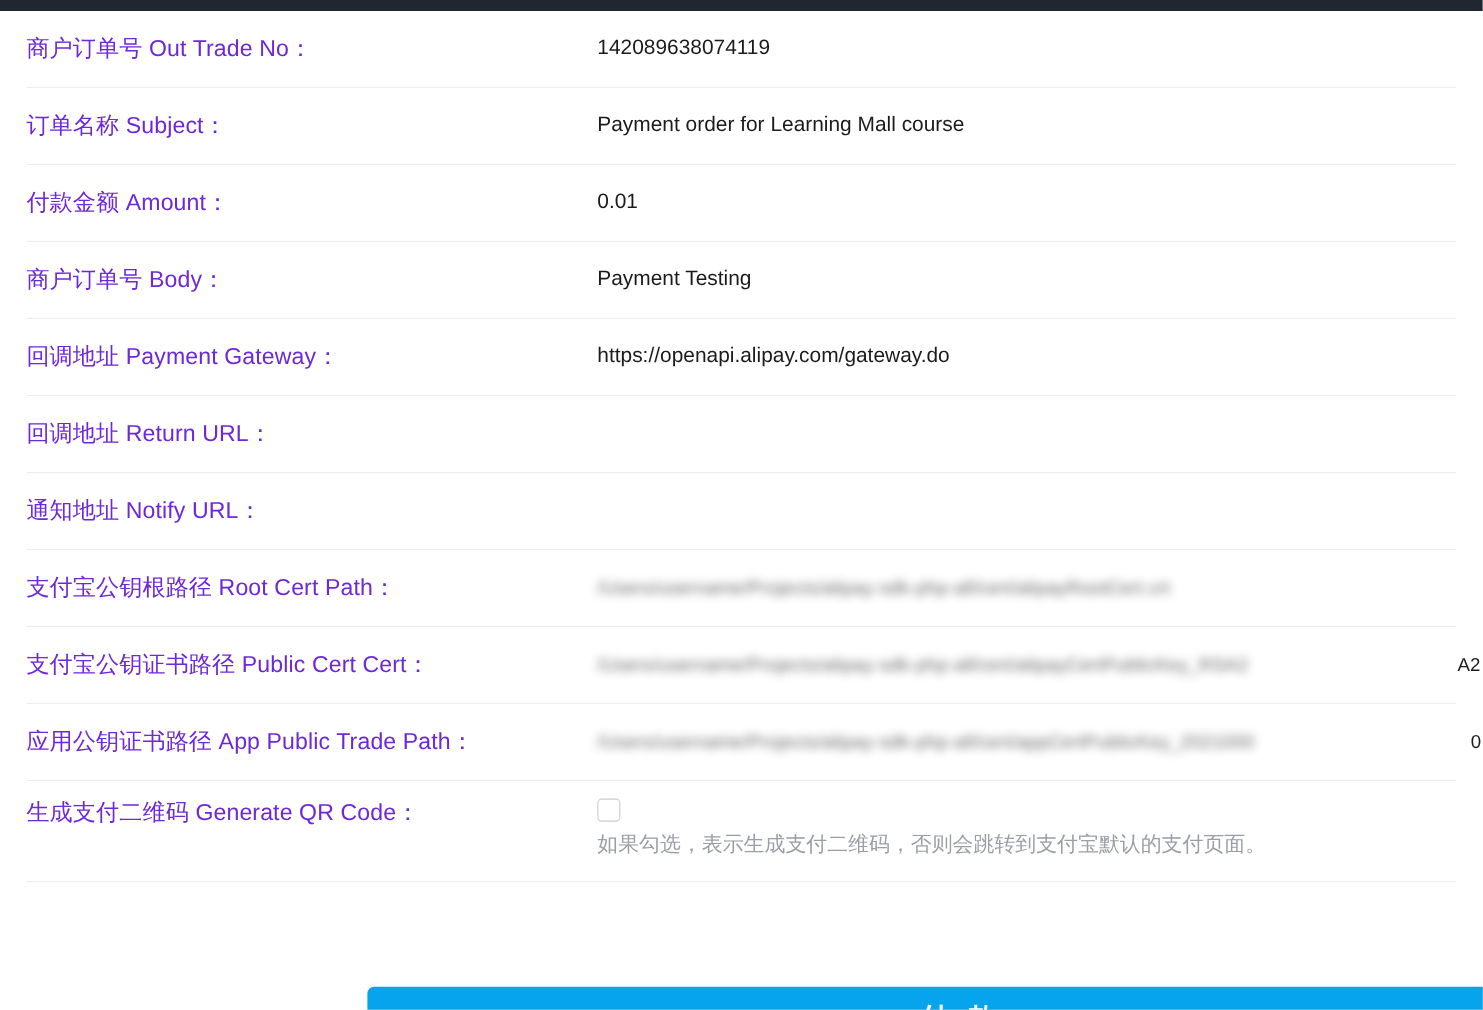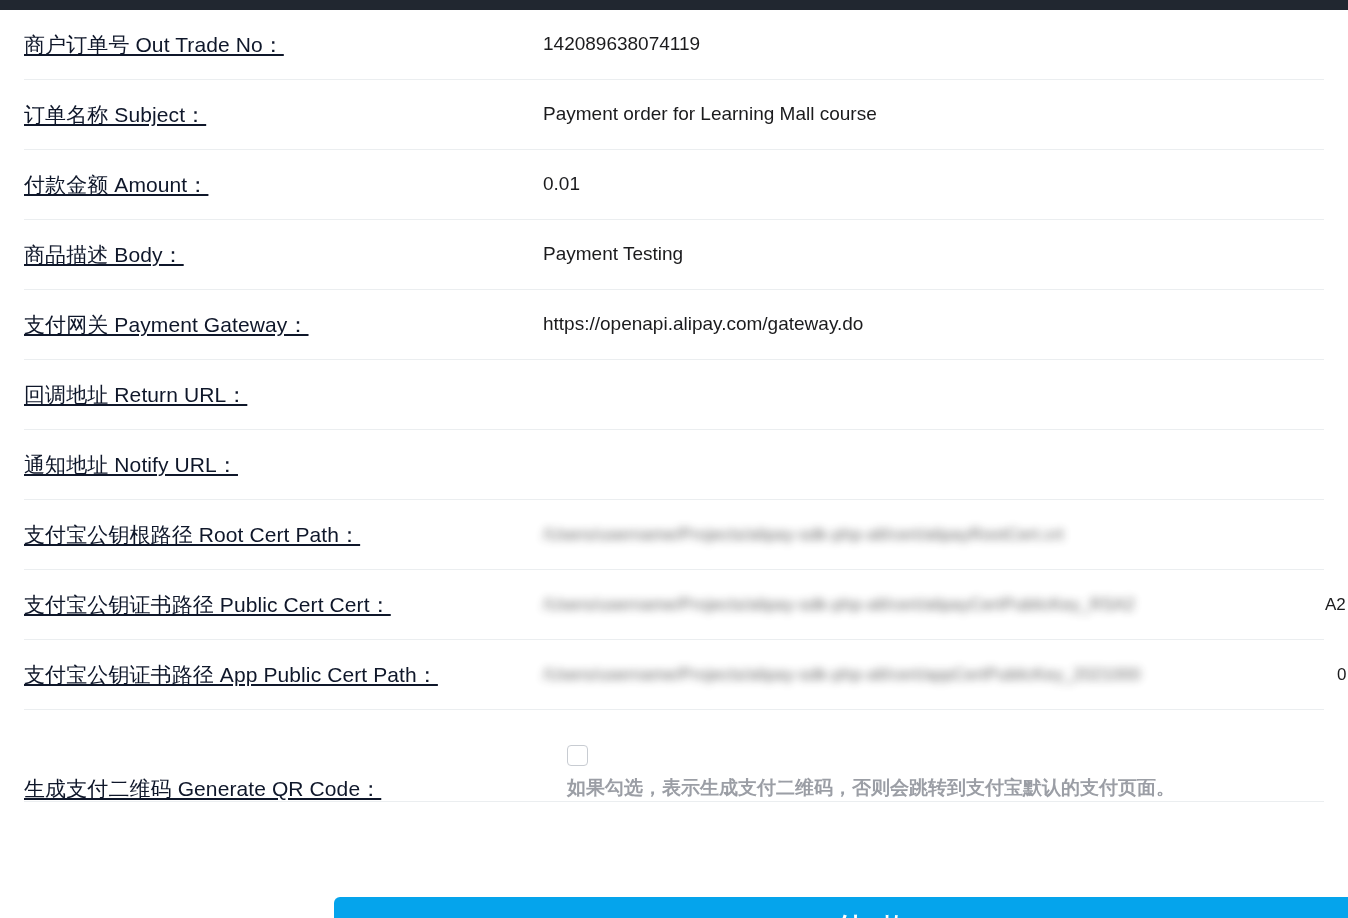--- a/index.html
+++ b/index.html
@@ -34,34 +34,32 @@
   .row {
     position: relative;
     display: flex;
     align-items: center;
     height: 70px;
     margin: 0 24px 0 24px;
     border-bottom: 1px solid #ebeef0;
   }
   .row.tall {
     height: 92px;
-    align-items: flex-end;
+    align-items: flex-start;
     padding-top: 16px;
-    gap: 24px;
   }
 
   .label {
     width: 519px;
     flex: 0 0 519px;
-    color: #0f172a;
+    color: #6d28d9;
     font-size: 21px;
     line-height: 1.2;
     letter-spacing: 0.1px;
     white-space: nowrap;
-    text-decoration: underline;
   }
 
   .value {
     flex: 1 1 auto;
     color: #1b1b1d;
     font-size: 19px;
     line-height: 1.3;
     white-space: nowrap;
     overflow: visible;
     position: relative;
@@ -114,21 +112,20 @@
     border-radius: 4px;
     background: #ffffff;
     display: block;
     cursor: pointer;
   }
   .cb-hint {
     color: #9b9ea5;
     font-size: 19px;
     line-height: 1.3;
     white-space: nowrap;
-    font-weight: bold;
   }
 
   
   .btn-area {
     position: absolute;
     left: 0; top: 897px;
     width: 1348px; height: 65px;
   }
   .pay-button {
     position: absolute;
@@ -166,26 +163,26 @@
       <div class="label">订单名称 Subject：</div>
       <div class="value">Payment order for Learning Mall course</div>
     </div>
 
     <div class="row">
       <div class="label">付款金额 Amount：</div>
       <div class="value">0.01</div>
     </div>
 
     <div class="row">
-      <div class="label">商品描述 Body：</div>
+      <div class="label">商户订单号 Body：</div>
       <div class="value">Payment Testing</div>
     </div>
 
     <div class="row">
-      <div class="label">支付网关 Payment Gateway：</div>
+      <div class="label">回调地址 Payment Gateway：</div>
       <div class="value">https://openapi.alipay.com/gateway.do</div>
     </div>
 
     <div class="row">
       <div class="label">回调地址 Return URL：</div>
       <div class="value"></div>
     </div>
 
     <div class="row">
       <div class="label">通知地址 Notify URL：</div>
@@ -205,21 +202,21 @@
       <div class="label">支付宝公钥证书路径 Public Cert Cert：</div>
       <div class="value">
         <span class="redacted r-pub">
           <span class="blur">/Users/username/Projects/alipay-sdk-php-all/cert/alipayCertPublicKey_RSA2</span>
           <span class="tail">A2</span>
         </span>
       </div>
     </div>
 
     <div class="row">
-      <div class="label">支付宝公钥证书路径 App Public Cert Path：</div>
+      <div class="label">应用公钥证书路径 App Public Trade Path：</div>
       <div class="value">
         <span class="redacted r-app">
           <span class="blur">/Users/username/Projects/alipay-sdk-php-all/cert/appCertPublicKey_2021000</span>
           <span class="tail">0</span>
         </span>
       </div>
     </div>
 
     <div class="row tall">
       <div class="label">生成支付二维码 Generate QR Code：</div>

